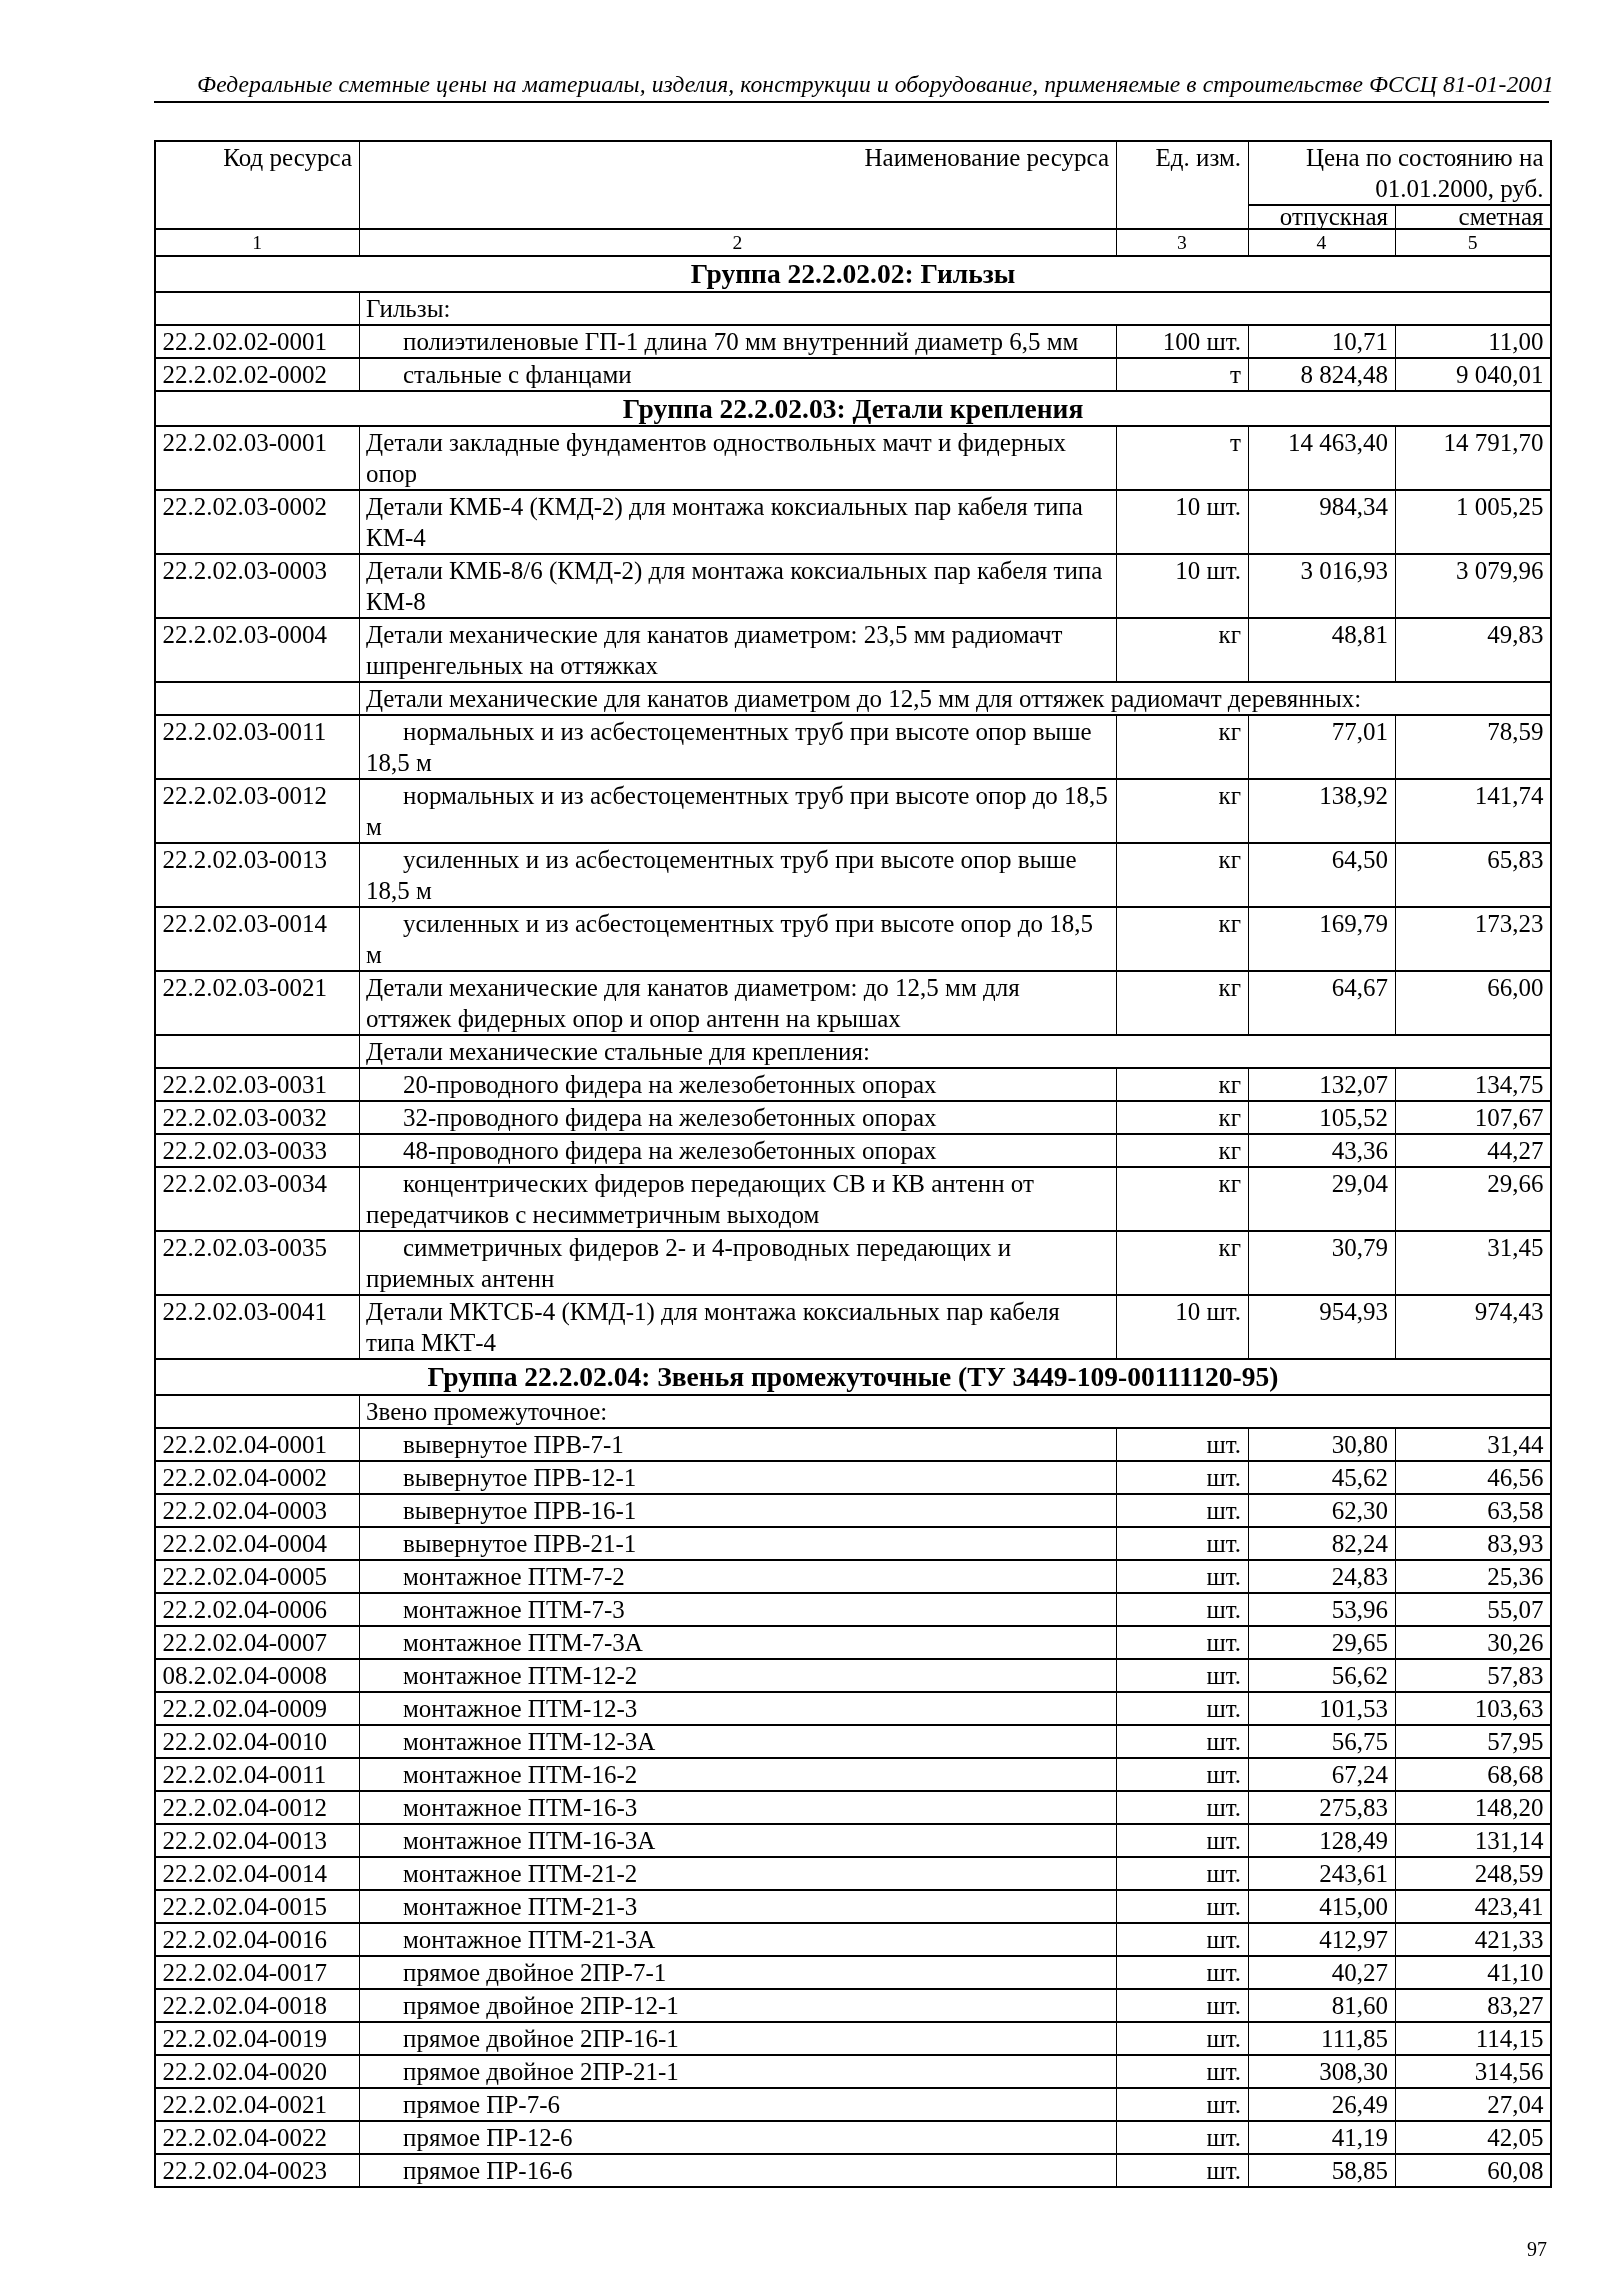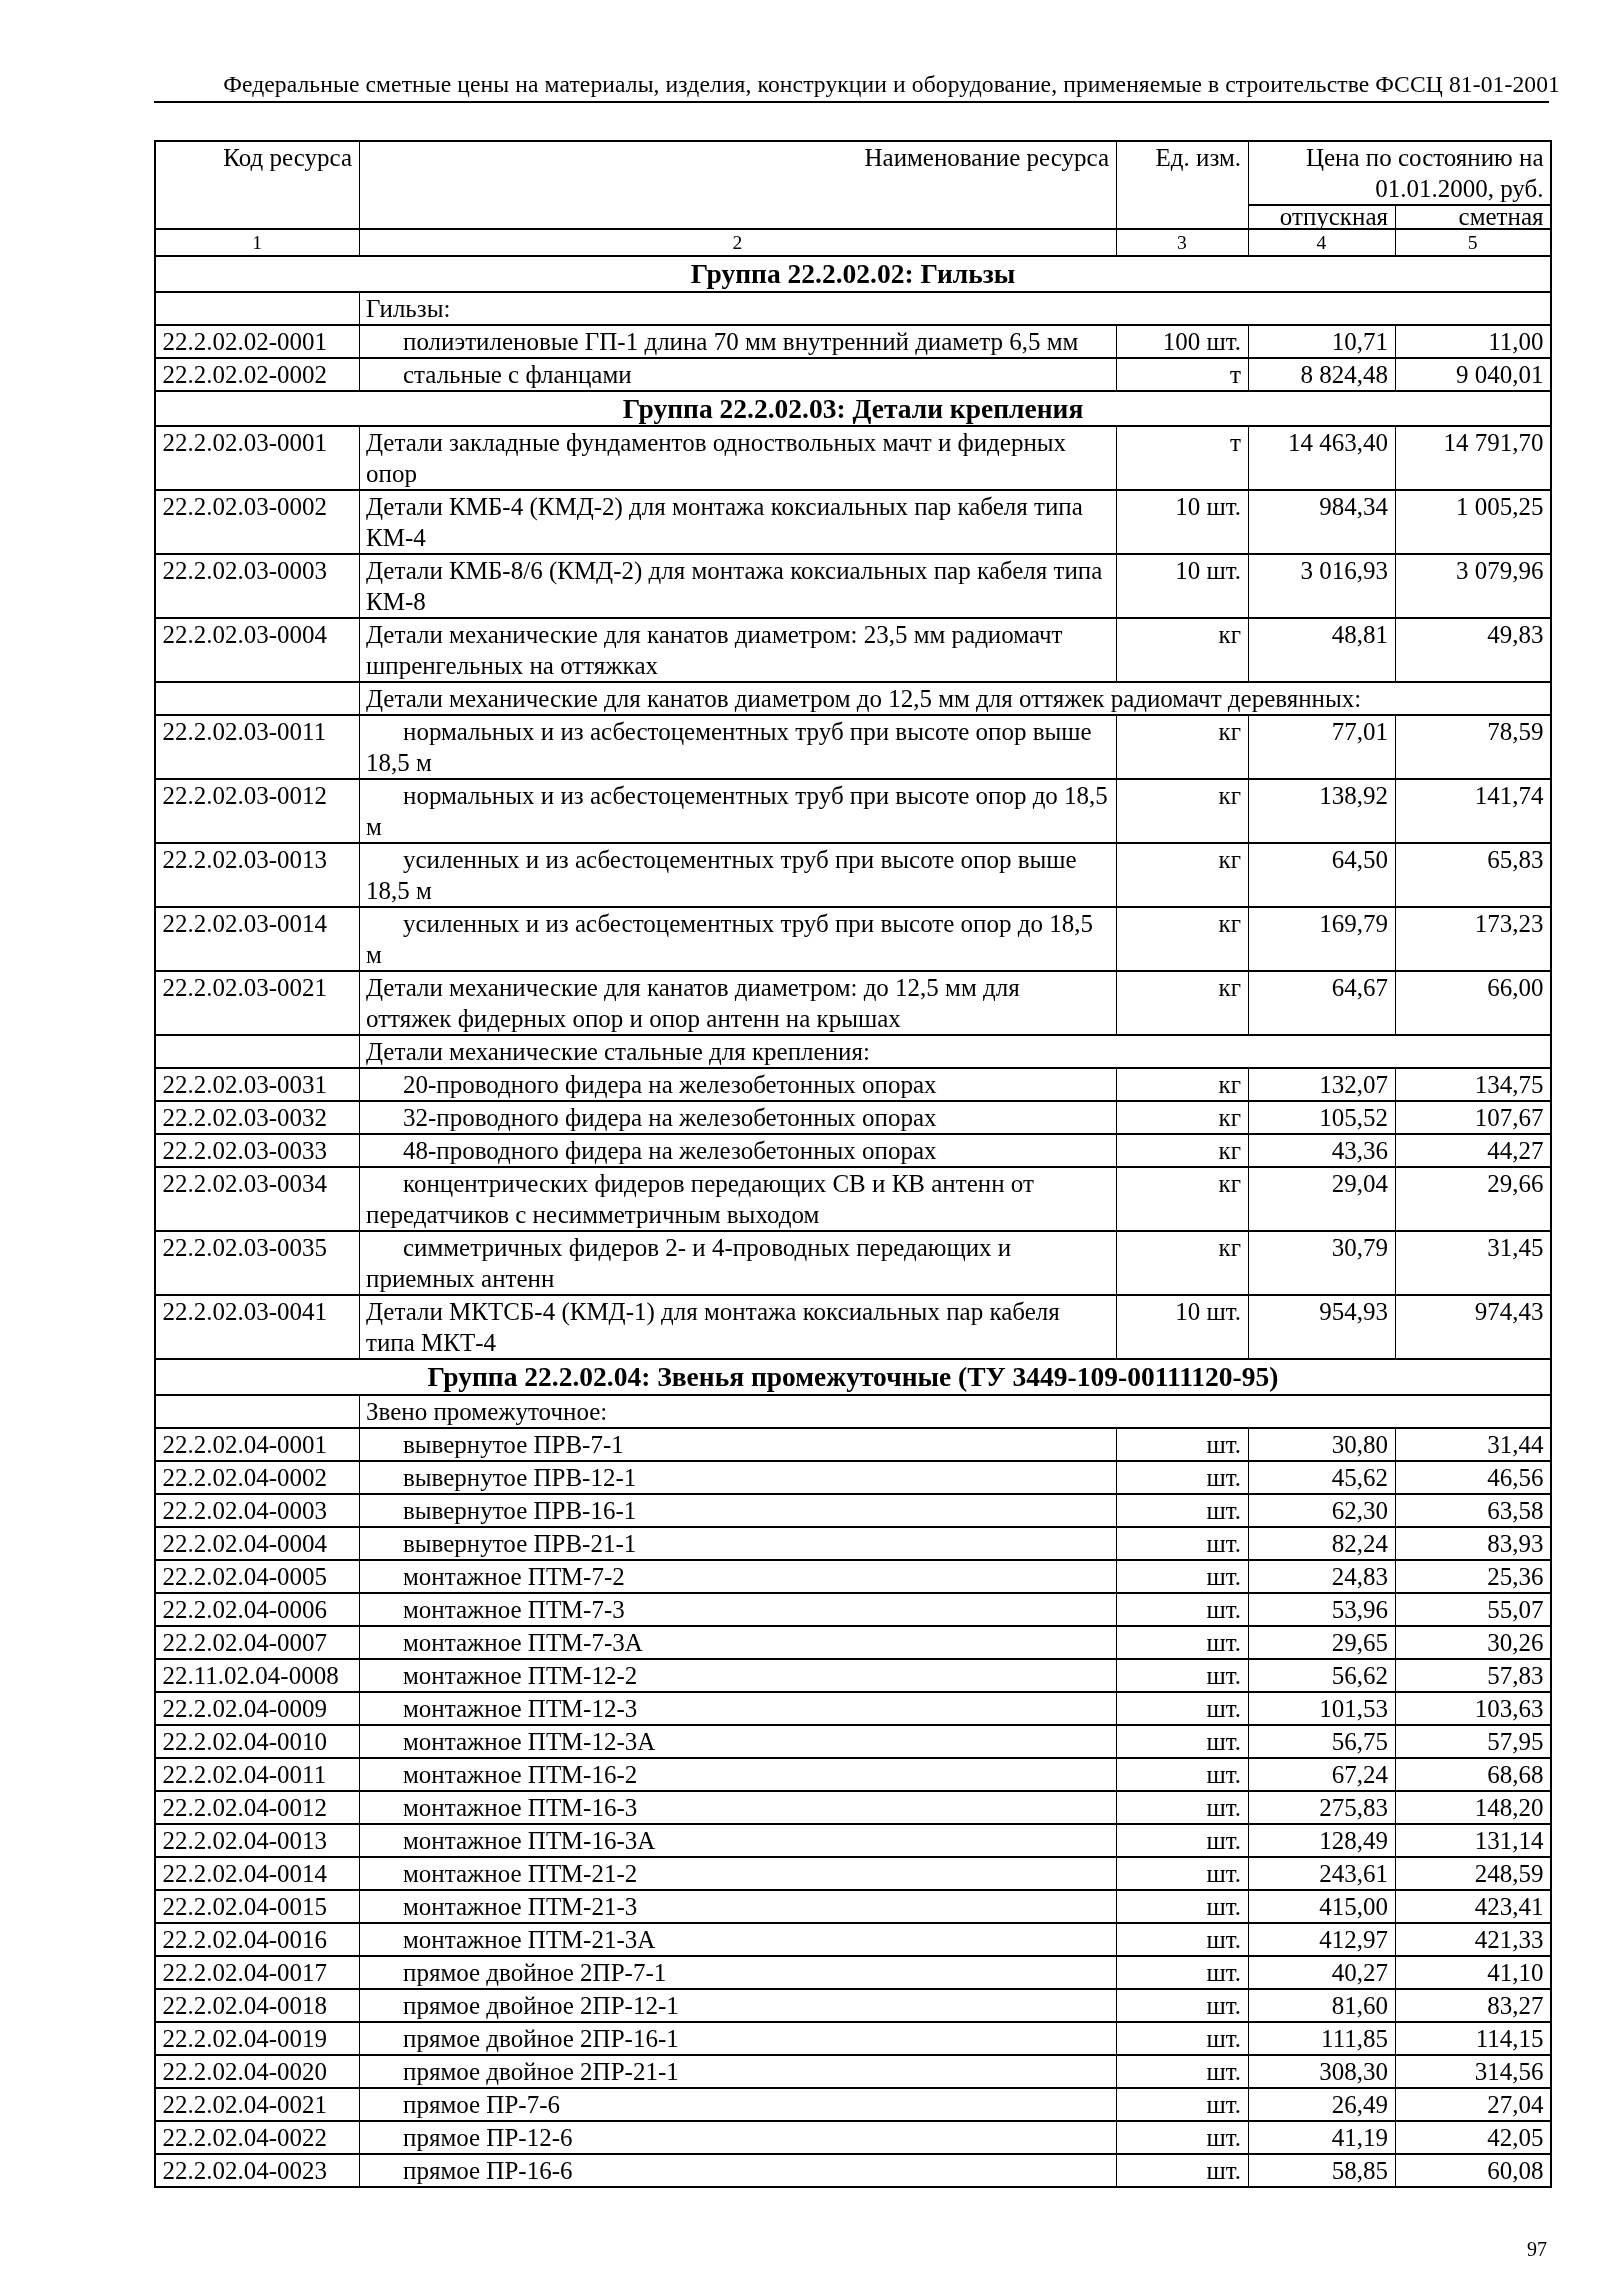--- a/index.html
+++ b/index.html
@@ -1,17 +1,17 @@
 <!DOCTYPE html>
 <html style="font-size:10.5px"><head>
 <meta charset="utf-8">
 <style>
   html, body { margin:0; padding:0; background:#ffffff; }
   body { width:1623px; height:2295px; position:relative; font-family:"Liberation Serif", serif; color:#000; }
-  .running-head { position:absolute; left:166px; top:71px; width:1394px; text-align:right; font-size:23.6px; letter-spacing:0.1px; }
+  .running-head { position:absolute; left:160px; top:71px; width:1394px; text-align:right; font-style:italic; font-size:23.6px; letter-spacing:0.1px; }
   .head-rule { position:absolute; left:154px; top:101px; width:1395px; height:0; border-top:2px solid #000; }
   table.price { position:absolute; left:154px; top:140px; width:1395px; border-collapse:collapse; table-layout:fixed; }
   table.price td, table.price th { border:0.7px solid #000; padding:0 6.5px; font-size:25px; line-height:31px; vertical-align:top; font-weight:normal; }
   table.price tr { border-bottom:2px solid #000; }
   col.c1 { width:204px; } col.c2 { width:757px; } col.c3 { width:132px; } col.c4 { width:147px; } col.c5 { width:156px; }
   th.hdr { font-size:19.6px; line-height:25px; text-align:right; vertical-align:middle; }
   tr.hdr-top th { height:51px; }
   tr.hdr-sub th { height:22px; line-height:21px; }
   tr.colnum td { font-size:19.6px; line-height:25px; text-align:center; }
   tr.group td { text-align:center; font-weight:bold; font-size:27.5px; line-height:31px; padding:1.3px 0;margin-left:16px; }
@@ -244,21 +244,21 @@
         <td class="num">55,07</td>
       </tr>
       <tr class="item">
         <td class="code">22.2.02.04-0007</td>
         <td class="name indent">монтажное ПТМ-7-3А</td>
         <td class="unit">шт.</td>
         <td class="num">29,65</td>
         <td class="num">30,26</td>
       </tr>
       <tr class="item">
-        <td class="code">22.11.02.04-0008</td>
+        <td class="code">08.2.02.04-0008</td>
         <td class="name indent">монтажное ПТМ-12-2</td>
         <td class="unit">шт.</td>
         <td class="num">56,62</td>
         <td class="num">57,83</td>
       </tr>
       <tr class="item">
         <td class="code">22.2.02.04-0009</td>
         <td class="name indent">монтажное ПТМ-12-3</td>
         <td class="unit">шт.</td>
         <td class="num">101,53</td>

